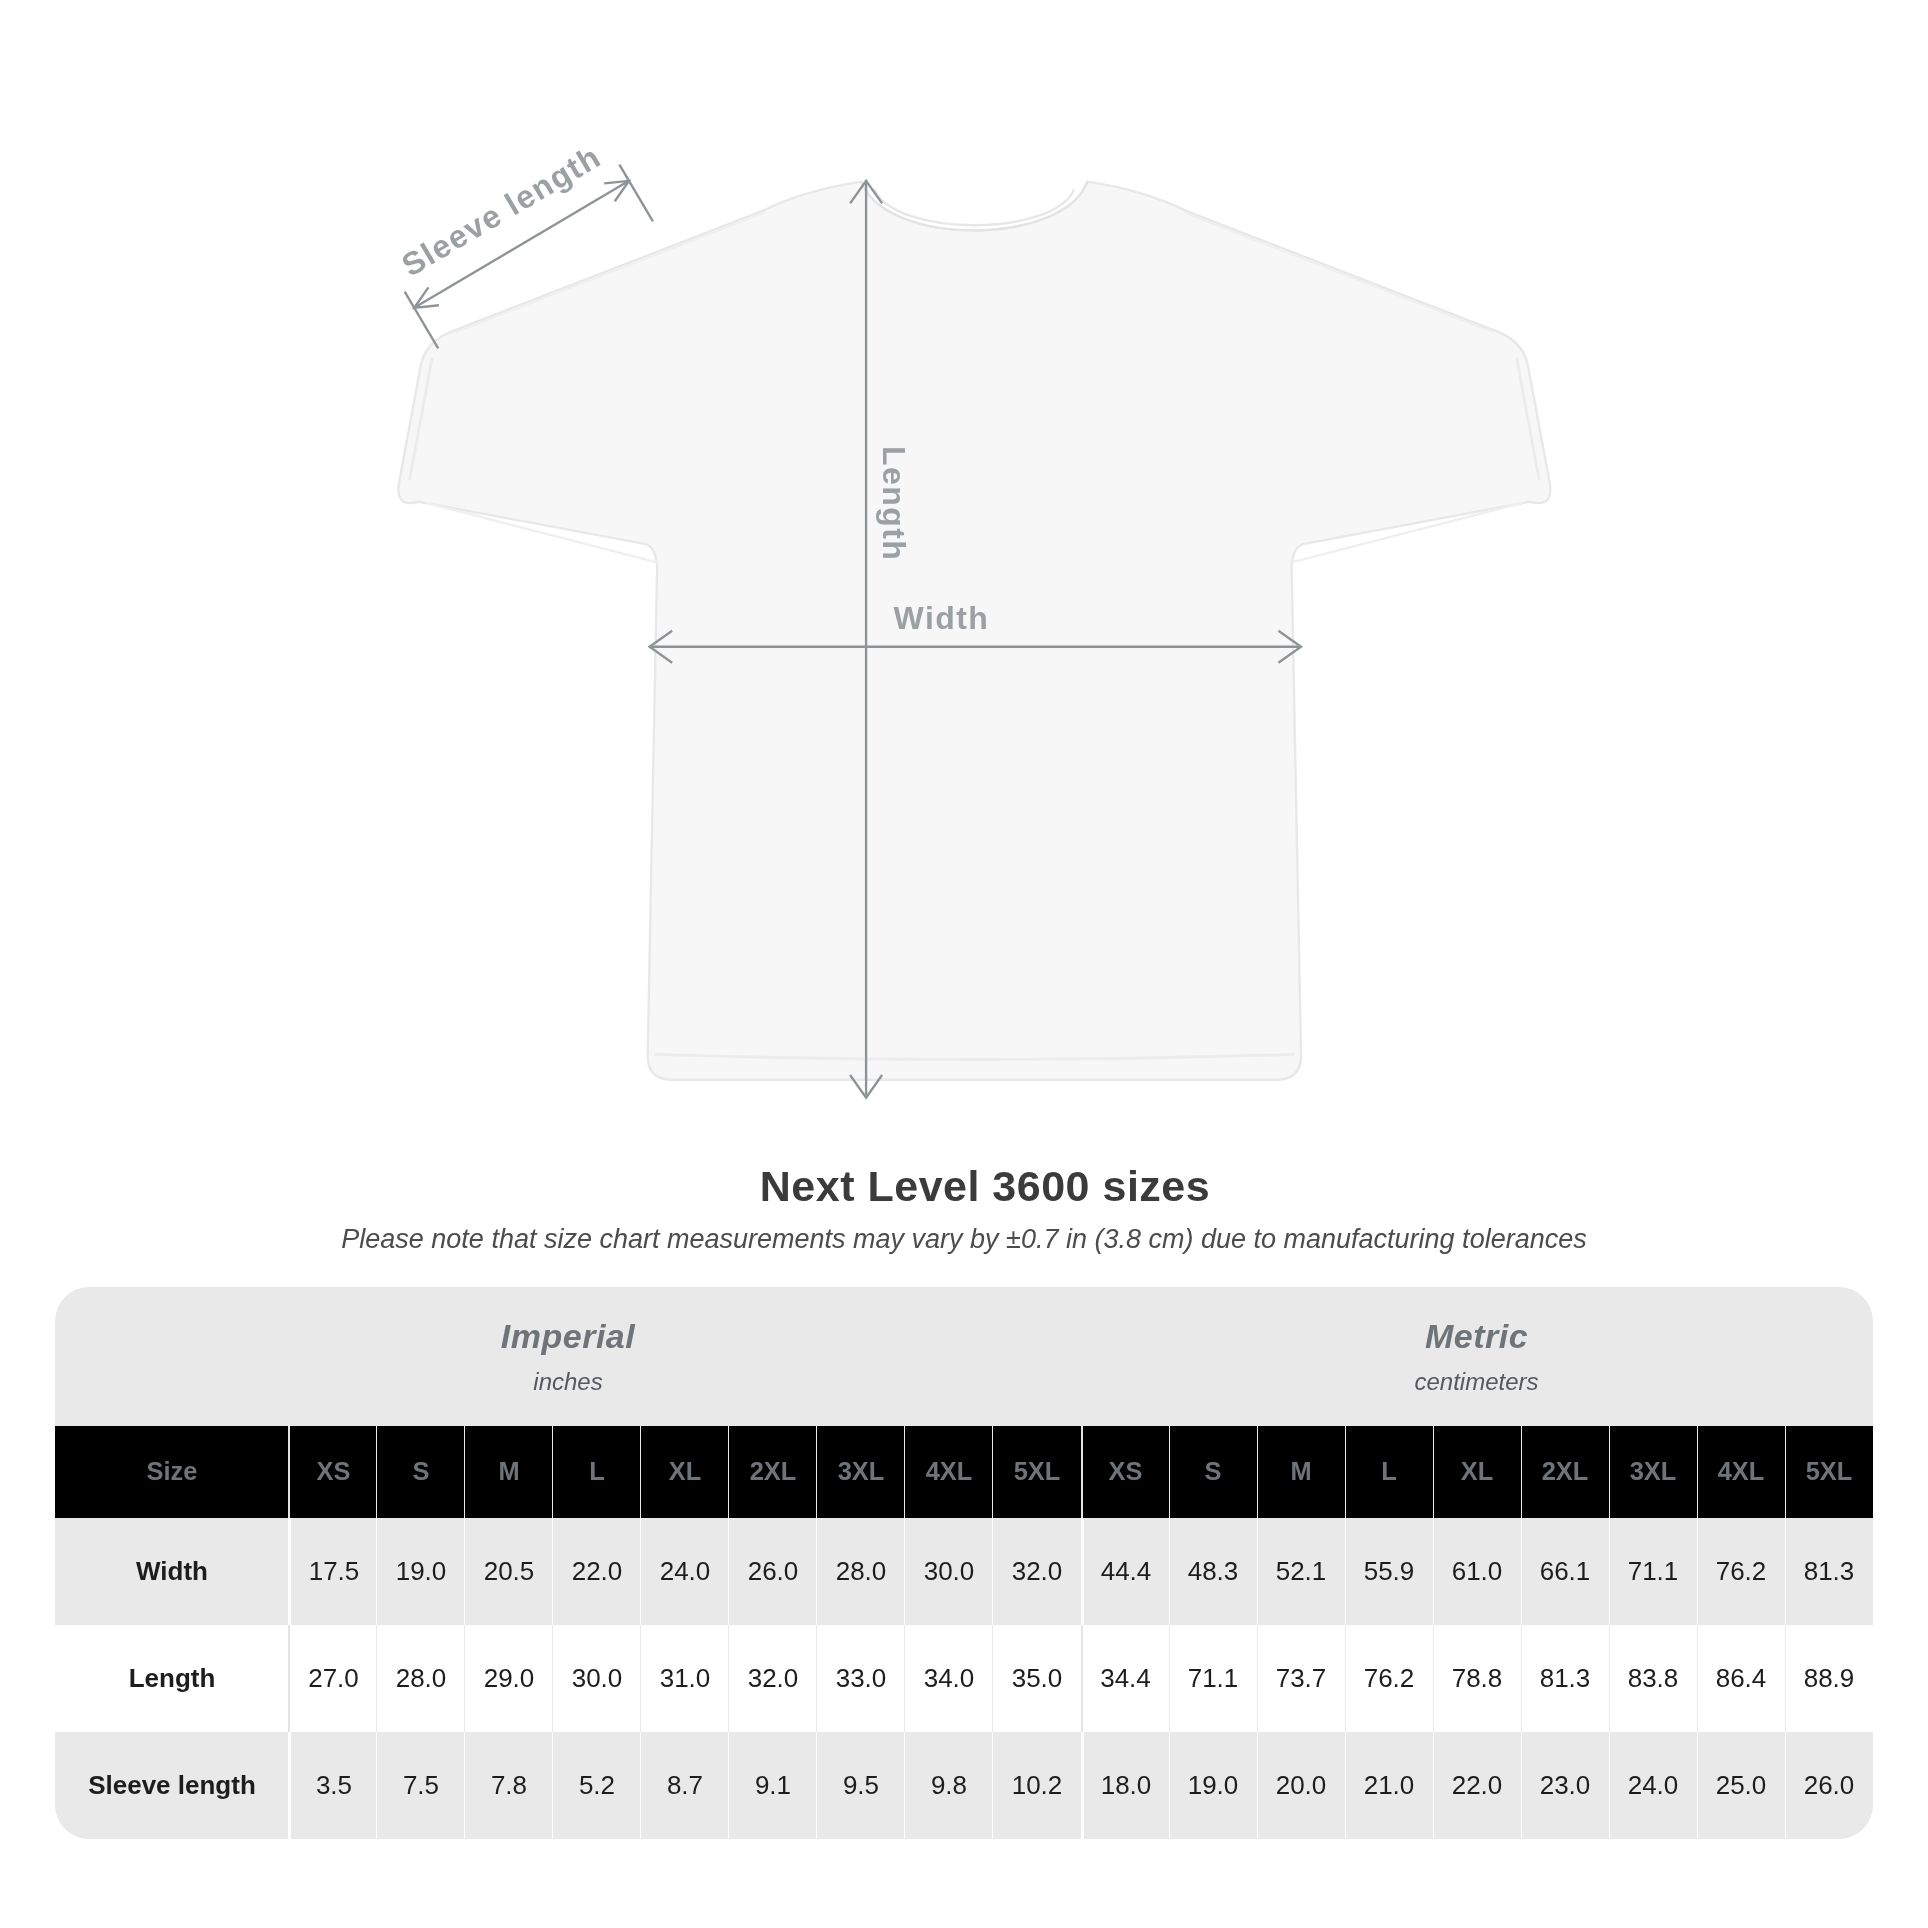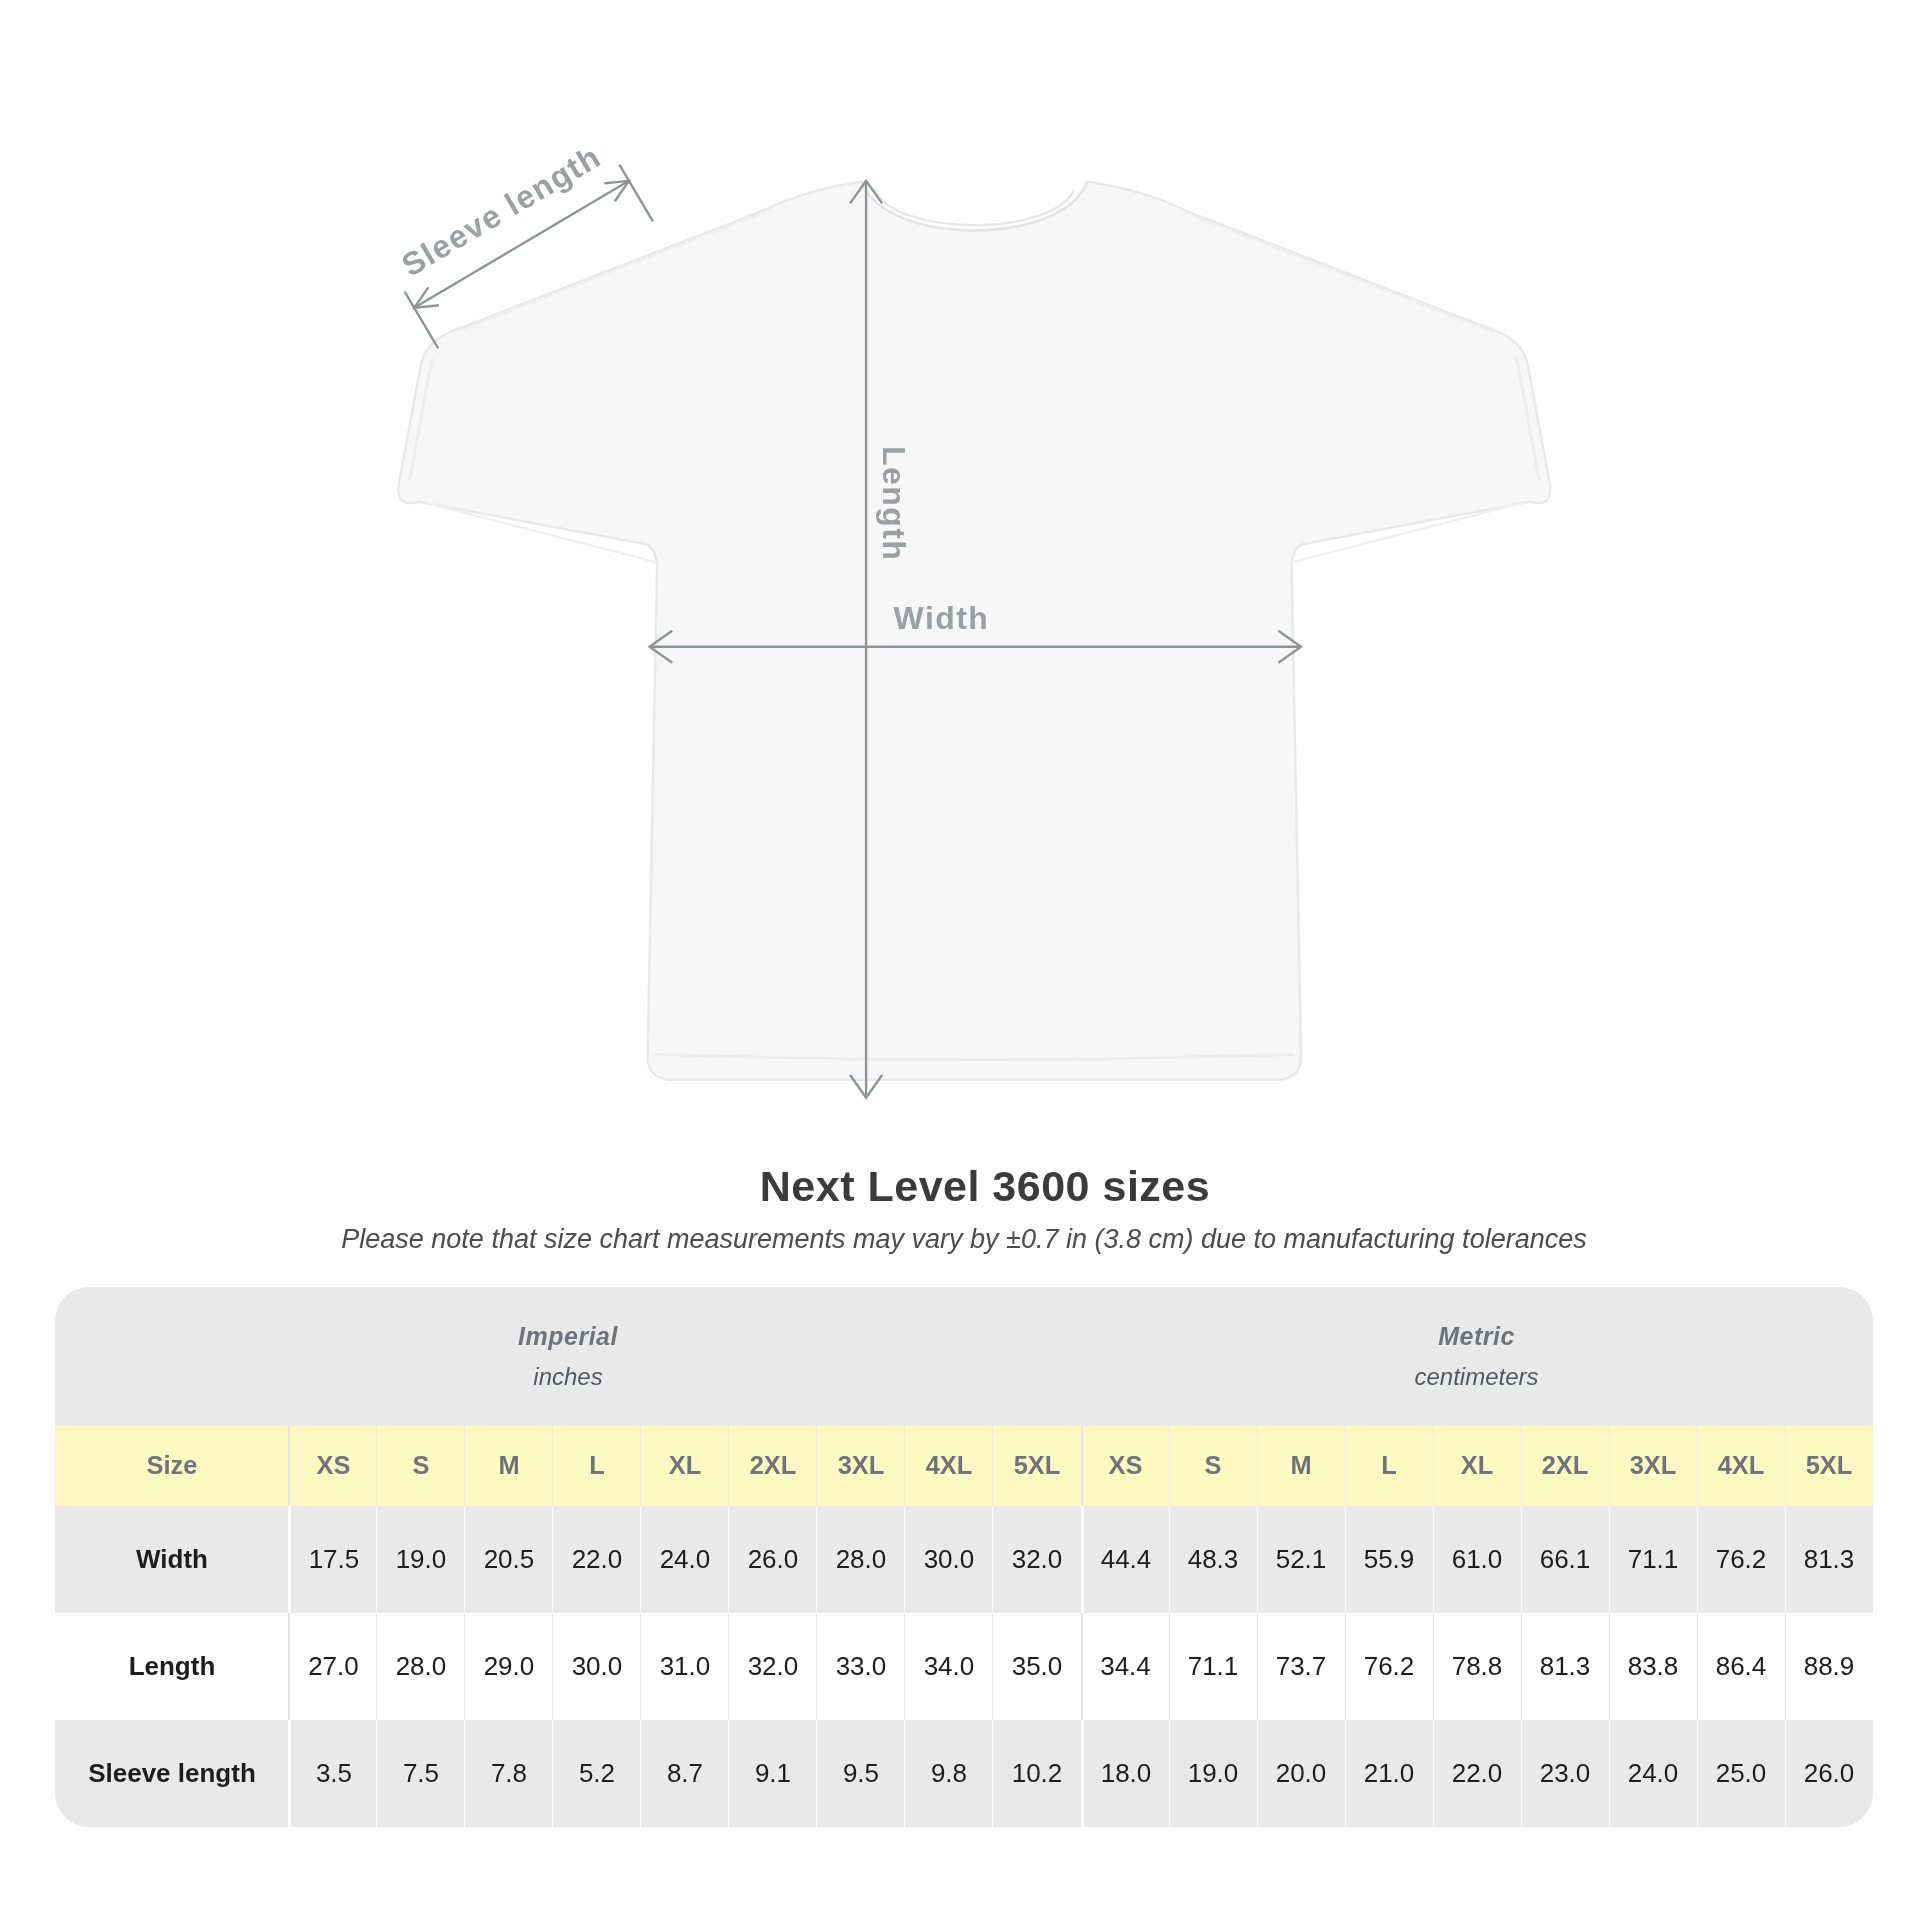--- a/index.html
+++ b/index.html
@@ -24,25 +24,25 @@
   .size-table{
     width:1812px;margin:32px auto 0 auto;
     border-collapse:separate;border-spacing:0;table-layout:fixed;
   }
   .size-table td{padding:0;text-align:center;vertical-align:middle;}
 
   
   tr.row-band td{background:#e9e9ea;height:139px;}
   td.band-left{border-top-left-radius:34px;}
   td.band-right{border-top-right-radius:34px;}
-  .unit-label{font-size:25px;font-weight:700;font-style:italic;color:#6e747a;letter-spacing:0.5px;}
+  .unit-label{font-size:34px;font-weight:700;font-style:italic;color:#6e747a;letter-spacing:0.5px;}
   .unit-sublabel{margin-top:12.2px;font-size:24px;font-style:italic;color:#55595d;}
 
   
-  tr.row-head td{background:#fef9c3;height:80px;font-size:25.4px;font-weight:700;color:#6e747a;}
+  tr.row-head td{background:#000000;height:92px;font-size:25.4px;font-weight:700;color:#6e747a;}
 
   
   tr.row-data td{height:107px;font-size:26px;color:#1d1d1d;}
   tr.r-gray td{background:#e9e9ea;}
   tr.r-white td{background:#ffffff;}
   td.rowlabel{font-weight:700;color:#6e747a;font-size:26px;}
 
   
   tr.row-head td + td, tr.r-white td + td{border-left:0.9px solid #e9e9e9;}
   tr.r-gray td + td{border-left:0.9px solid rgba(255,255,255,.85);margin-left:23px;}

